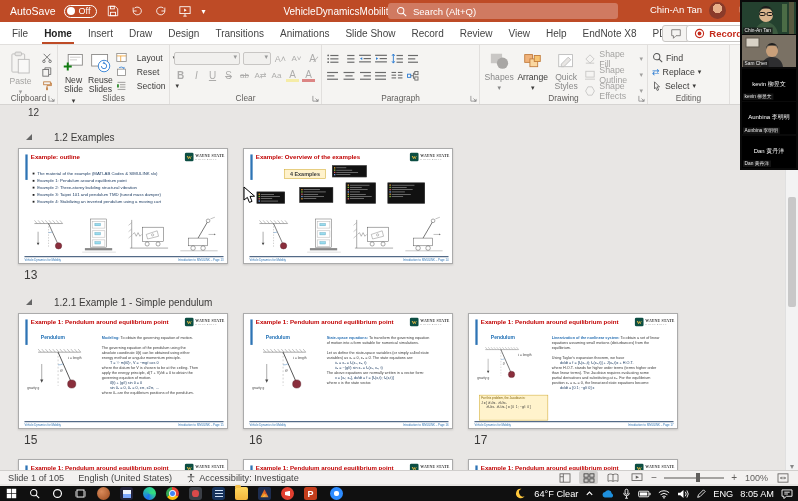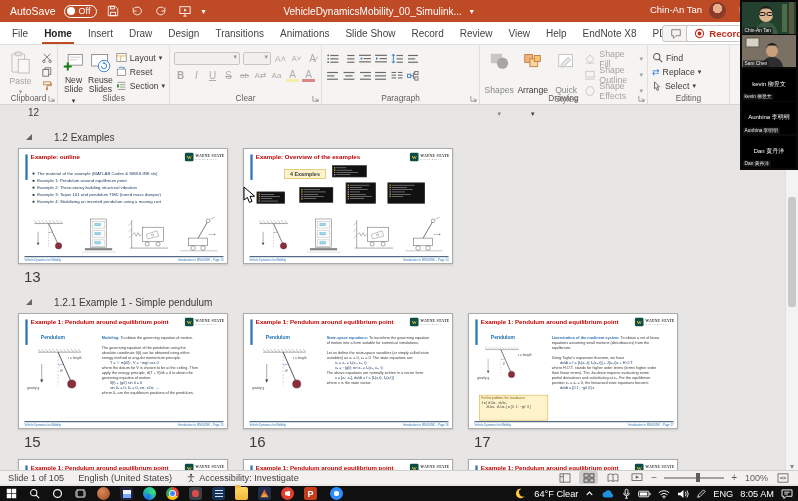--- a/index.html
+++ b/index.html
@@ -25,43 +25,43 @@
 .pill{position:absolute;top:3px;height:17px;border:1px solid #C8C6C4;border-radius:3px;display:flex;align-items:center;gap:4px;padding:0 7px;font-size:9.5px;background:#F5F4F2;color:#605E5C}
 .pill.comment{right:108px}
 .pill.recordpill{right:48px;background:#fff;color:#C42B1C;font-weight:bold}
 
 .ribbon{position:absolute;left:0;top:45px;width:798px;height:60px;background:#F5F4F2;border-bottom:1px solid #D6D4D2;display:flex;z-index:8}
 .rgroup{position:relative;border-right:1px solid #E1DFDD;padding:3px 4px 13px 4px;display:flex;gap:3px;flex-shrink:0}
 .rlabel{position:absolute;bottom:1px;left:0;right:0;text-align:center;font-size:8.3px;color:#605E5C}
 .launch{position:absolute;bottom:2px;right:2px}
 .bigbtn{display:flex;flex-direction:column;align-items:center;justify-content:flex-start;width:40px;font-size:8.6px;color:#3b3a39;text-align:center;line-height:1.1;gap:2px;padding-top:3px}
 .smallcol{display:flex;flex-direction:column;justify-content:flex-start;gap:3px;padding-top:4px}
-.sbtn{display:flex;align-items:center;gap:3px;font-size:8.6px;color:#3b3a39;height:12px}
+.sbtn{display:flex;align-items:center;gap:10px;font-size:8.6px;color:#3b3a39;height:12px}
 .dis{opacity:.45}
 .selbox{width:66px;height:13px;border:1px solid #C8C6C4;background:#F1F0EE;border-radius:2px;position:relative}
 .selbox.small{width:28px}
 .selbox::after{content:"▾";position:absolute;right:2px;top:0;font-size:7px;color:#999}
 .glyph{font-size:10px;color:#555;display:inline-flex;align-items:center;justify-content:center;width:13px;height:13px}
 .fontrows{display:flex;flex-direction:column;gap:4px;padding-top:4px}
 .frow{display:flex;align-items:center;gap:3px}
-.dbtn{display:flex;flex-direction:column;align-items:center;font-size:8.6px;color:#888;gap:15px;width:40px;padding-top:4px;text-align:center;line-height:1.1}
+.dbtn{display:flex;flex-direction:column;align-items:center;font-size:8.6px;color:#888;gap:2px;width:40px;padding-top:4px;text-align:center;line-height:1.1}
 .stackcol{display:flex;flex-direction:column;gap:3px;padding-top:4px}
 .ebtn{display:flex;align-items:center;gap:3px;font-size:8.8px;color:#3b3a39;height:13px}
 .voicebtn{display:flex;flex-direction:column;align-items:center;font-size:8.8px;color:#3b3a39;gap:1px;width:42px;padding-top:3px}
 
 .canvas{position:absolute;left:0;top:105px;width:798px;height:367px;background:#E8E6E4;overflow:hidden;z-index:1}
 .lead-num{position:absolute;left:28px;top:2px;font-size:10px;color:#3b3a39}
 .sec-header{position:absolute;left:26px;display:flex;align-items:center;gap:22px;height:16px}
 .sec-tri{width:0;height:0;border-bottom:6px solid #666;border-left:6px solid transparent}
 .sec-label{font-size:10px;color:#3b3a39}
 .slide-row{position:absolute;left:18px;display:flex}
 .cell{width:225px}
 .thumb{width:210px;height:116px;background:#fff;border:1px solid #ABABAB;overflow:hidden;box-shadow:0 1px 2px rgba(0,0,0,.15)}
 .inner{width:462px;height:255px;transform:scale(0.4545);transform-origin:0 0;position:relative;background:#fff}
-.snum{font-size:15px;color:#3b3a39;padding:4px 0 0 6px}
+.snum{font-size:12px;color:#3b3a39;padding:4px 0 0 6px}
 .accent{position:absolute;left:14px;top:12px;width:5px;height:56px;background:#2E74B5}
 .s-title{position:absolute;left:26px;top:10px;font-size:13.5px;font-weight:bold;color:#C00000;white-space:nowrap}
 .logo{position:absolute;right:10px;top:8px;display:flex;gap:4px;align-items:center}
 .logo-sq{width:19px;height:19px;background:#0C4E43;border-radius:3px;color:#F5C242;font-family:"Liberation Serif",serif;font-weight:bold;font-size:11px;display:flex;align-items:center;justify-content:center}
 .logo-tx{display:flex;flex-direction:column;font-family:"Liberation Serif",serif}
 .logo-l1{font-size:8.5px;font-weight:bold;color:#333;letter-spacing:.4px}
 .logo-l2{font-size:5.5px;color:#666;letter-spacing:1.6px}
 .b-line{display:flex;gap:6px;font-size:9.5px;color:#17375E;line-height:15.5px;padding-left:30px;align-items:baseline}
 .bsq{width:4px;height:4px;background:#222;flex-shrink:0;position:relative;top:-1px}
 .bullets{position:absolute;left:0;top:46px;right:8px}
@@ -158,20 +158,29 @@
   <span class="tbtn">
       <svg viewBox="0 0 14 14" width="12" height="12">
         <rect x="1" y="2" width="12" height="8" fill="none" stroke="currentColor"></rect>
         <path d="M6 4.2l3 1.8-3 1.8z" fill="currentColor"></path>
         <path d="M5 13h4M7 10v3" stroke="currentColor"></path>
       </svg>
     </span>
   <span class="caretw">▾</span>
   <span style="margin-left:70px;font-size:10px">VehicleDynamicsMobility_00_Simulink...</span>
   <span class="caretw">▾</span>
+  <div class="qsearch">
+    <span style="color:#fff">
+        <svg viewBox="0 0 14 14" width="11" height="11">
+          <circle cx="6" cy="6" r="4" fill="none" stroke="currentColor" stroke-width="1.3"></circle>
+          <path d="M9 9l4 4" stroke="currentColor" stroke-width="1.3"></path>
+        </svg>
+      </span>
+    <span>Search (Alt+Q)</span>
+  </div>
   <span class="uname">Chin-An Tan</span>
   <span class="avatar"></span>
   <span class="sharebox">
       <svg viewBox="0 0 12 10" width="11" height="9">
         <rect x="0.7" y="0.7" width="10.6" height="8.6" rx="1.5" fill="rgba(255,255,255,0.92)"></rect>
         <path d="M3.2 6.6l2.8-2.8 2.8 2.8" stroke="#BE4B26" fill="none"></path>
       </svg>
     </span>
 </div>
 

